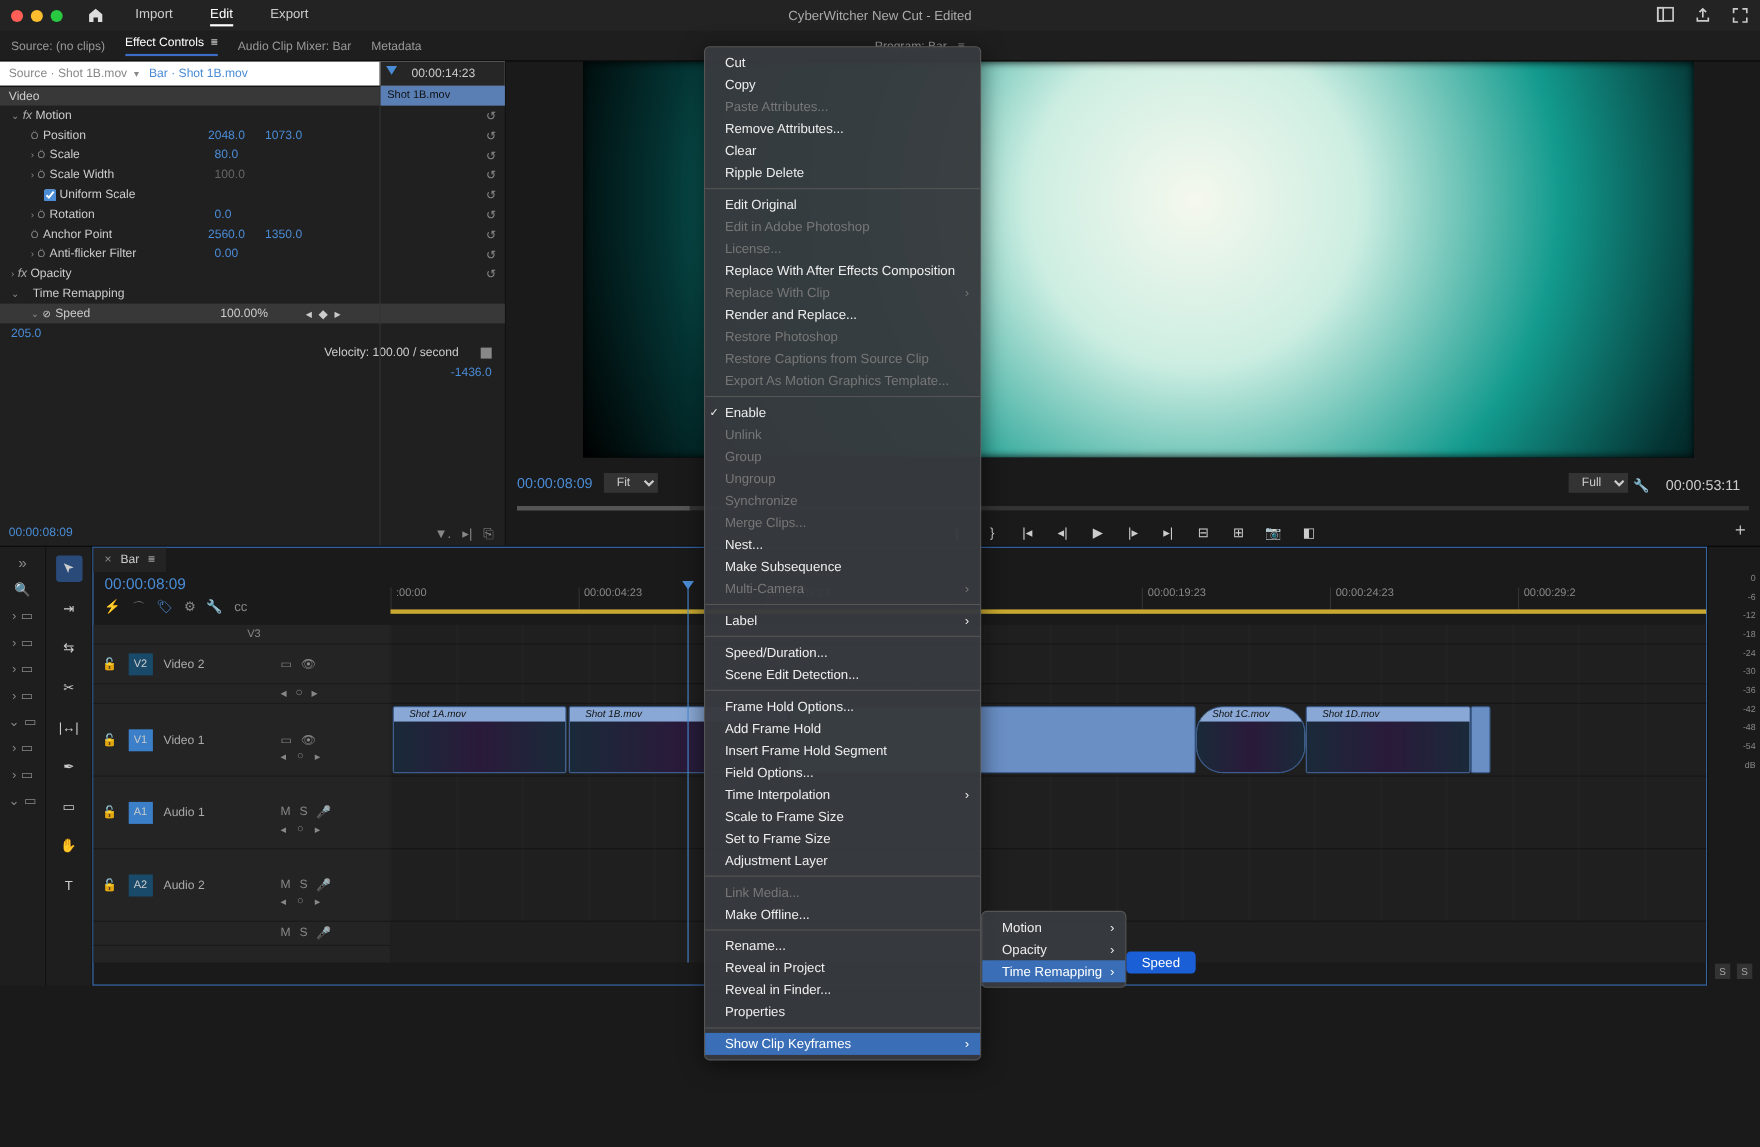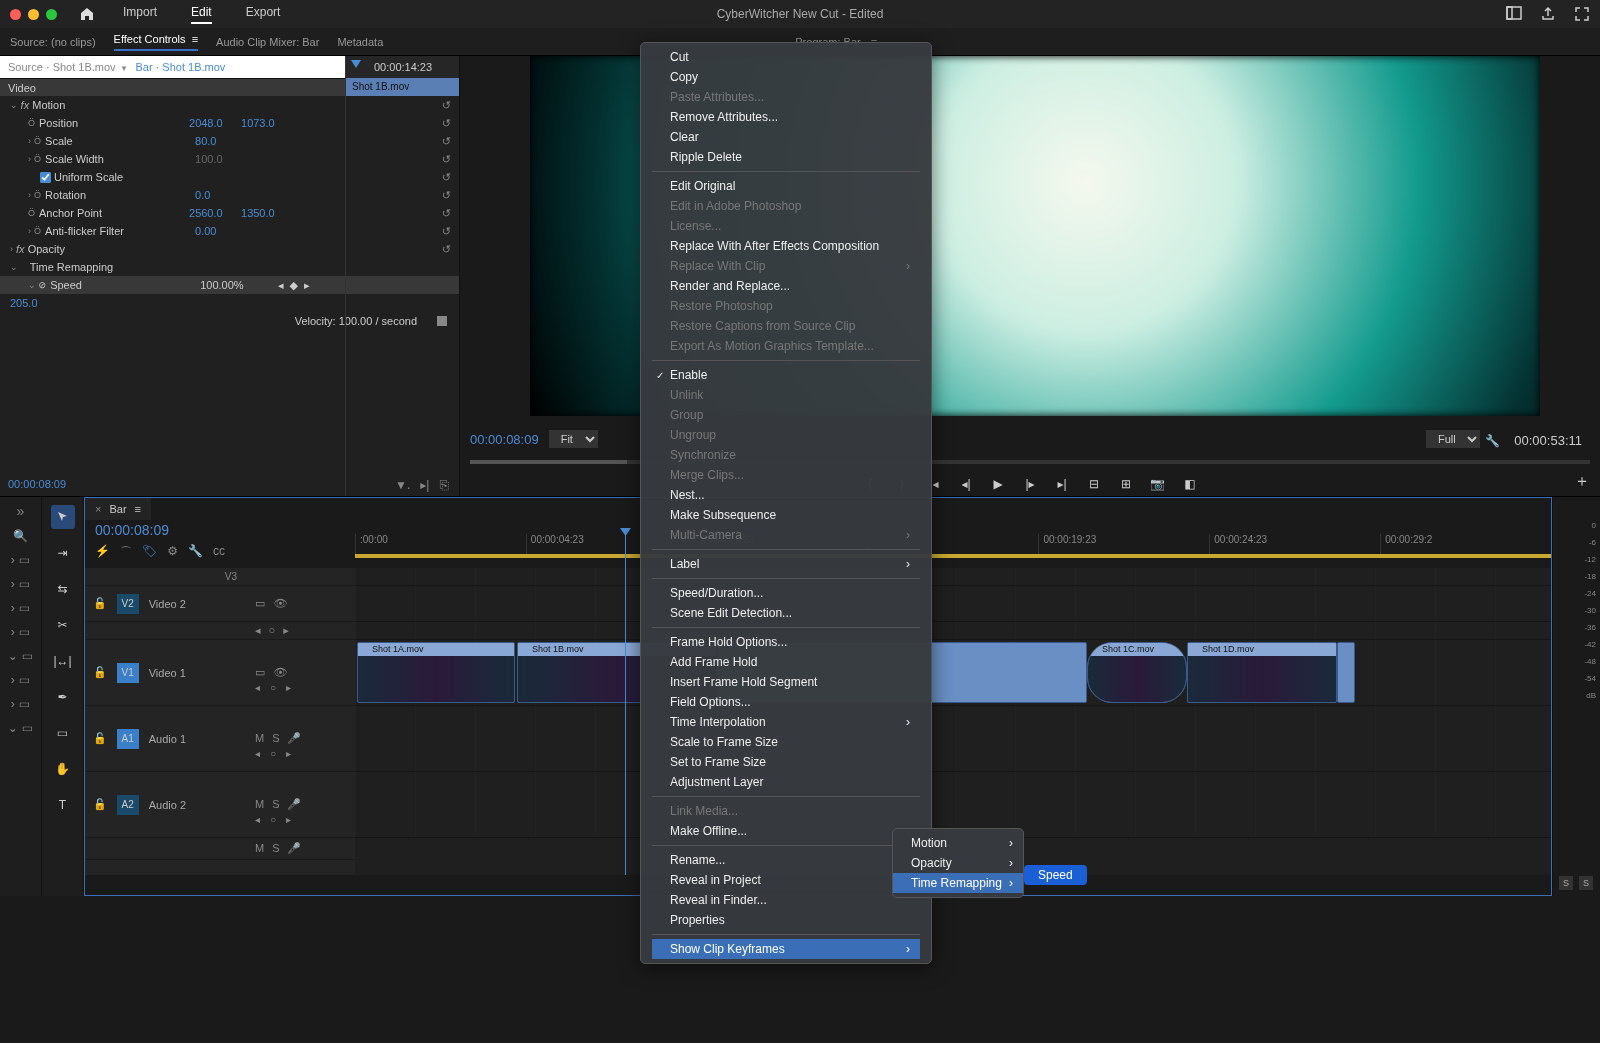--- a/index.html
+++ b/index.html
@@ -90,36 +90,36 @@
   .th-tag { width: 22px; height: 20px; background: #1a4a6a; color: #ccc; display: flex; align-items: center; justify-content: center; font-size: 10px; }
   .th-tag.sel { background: #3a7fc8; }
   .th-icons { display: flex; gap: 8px; color: #888; position: absolute; left: 170px; }
   .th-sub { display: flex; gap: 10px; color: #888; position: absolute; left: 170px; top: 42px; font-size: 10px; }
 
   .tl-ruler { position: absolute; left: 270px; right: 0; top: 36px; height: 20px; display: flex; color: #888; font-size: 10px; }
   .ruler-tick { flex: 1; border-left: 1px solid #333; padding-left: 4px; }
   .tl-content { position: absolute; left: 270px; right: 0; top: 70px; bottom: 20px; background: #1f1f1f; }
   .track-lane { height: 36px; border-bottom: 1px solid #161616; position: relative; background: repeating-linear-gradient(90deg, #222 0, #222 1px, transparent 1px, transparent 60px); }
   .track-lane.tall { height: 66px; }
-  .clip { position: absolute; top: 2px; bottom: 2px; background: #6a8fc5; border: 1px solid #3a5a8a; border-radius: 2px; overflow: hidden; }
+  .clip { position: absolute; top: 2px; bottom: 2px; background: #6a8fc5; border: 1px solid #3a5a8a; border-radius: 2px; overflow: hidden; font-style: italic; }
   .clip .cl-label { position: absolute; top: 0; left: 0; right: 0; height: 13px; background: #8aa8d5; color: #111; font-size: 9px; padding-left: 14px; line-height: 13px; }
   .clip .cl-fx { position: absolute; top: 1px; left: 1px; width: 10px; height: 10px; background: #e8b830; font-size: 7px; text-align: center; line-height: 10px; color: #000; }
   .clip .cl-thumb { position: absolute; top: 13px; left: 0; right: 0; bottom: 0; background: linear-gradient(90deg, #1a2a3a, #2a1a3a, #1a2a3a); }
   .playhead-tl { position: absolute; top: 36px; bottom: 20px; width: 1px; background: #4a8cd6; left: 540px; }
   .playhead-tl::before { content: ''; position: absolute; top: -6px; left: -5px; width: 11px; height: 8px; background: #4a8cd6; clip-path: polygon(0 0, 100% 0, 50% 100%); }
 
   .yellowbar { position: absolute; left: 270px; right: 0; top: 56px; height: 4px; background: #c8a830; }
 
   .audio-meter { width: 48px; background: #1a1a1a; border-left: 1px solid #111; position: relative; padding-top: 24px; }
   .meter-scale { display: flex; flex-direction: column; align-items: flex-end; gap: 8px; padding-right: 4px; font-size: 8px; color: #888; }
   .meter-solo { position: absolute; bottom: 6px; left: 6px; display: flex; gap: 6px; }
   .ms-btn { width: 14px; height: 14px; background: #333; color: #aaa; font-size: 9px; display: flex; align-items: center; justify-content: center; }
 
   
-  .ctx { position: absolute; top: 42px; left: 640px; width: 292px; background: rgba(55,58,62,0.97); border: 1px solid #555; border-radius: 5px; padding: 4px 11px; font-size: 12px; box-shadow: 0 4px 20px rgba(0,0,0,0.5); z-index: 100; }
+  .ctx { position: absolute; top: 42px; left: 640px; width: 252px; background: rgba(55,58,62,0.97); border: 1px solid #555; border-radius: 5px; padding: 4px 0; font-size: 12px; box-shadow: 0 4px 20px rgba(0,0,0,0.5); z-index: 100; }
   .ctx-item { padding: 3px 18px; color: #eee; cursor: default; display: flex; align-items: center; position: relative; }
   .ctx-item.dis { color: #777; }
   .ctx-item.hi { background: #3a6fb8; color: #fff; }
   .ctx-sep { height: 1px; background: #555; margin: 4px 0; }
   .ctx-item .chev { position: absolute; right: 10px; color: inherit; }
   .ctx-item .chk { position: absolute; left: 4px; font-size: 10px; }
 
   .ctx-sub { position: absolute; top: 828px; left: 892px; width: 132px; background: rgba(55,58,62,0.97); border: 1px solid #555; border-radius: 5px; padding: 4px 0; font-size: 12px; z-index: 101; }
   .ctx-sub3 { position: absolute; top: 865px; left: 1024px; background: #1a5fd6; color: #fff; border-radius: 4px; padding: 3px 14px; font-size: 12px; z-index: 102; }
   svg { display: block; }
@@ -275,20 +275,23 @@
             <span>▸</span>
           </span>
       </div>
       <div class="ec-line" style="justify-content:flex-start; padding-right:12px">
         <span style="color:#4a8cd6">205.0</span>
       </div>
       <div class="ec-line" style="justify-content:flex-end; padding-right:12px">
         <span style="color:#ccc; margin-right:20px">Velocity: 100.00 / second</span>
         <span style="width:10px;height:10px;background:#888;display:inline-block"></span>
       </div>
+      <div class="ec-line" style="justify-content:flex-end; padding-right:12px">
+        <span style="color:#4a8cd6">-1436.0</span>
+      </div>
     </div>
 
     <div class="ec-tlcol">
       <div class="ec-tlhead">
         <svg class="ec-playhead-ico" viewBox="0 0 12 12" fill="#4a8cd6">
             <path d="M1 1h10L6 9z"></path>
           </svg>
         <span>00:00:14:23</span>
       </div>
       <div class="ec-clip">Shot 1B.mov</div>

